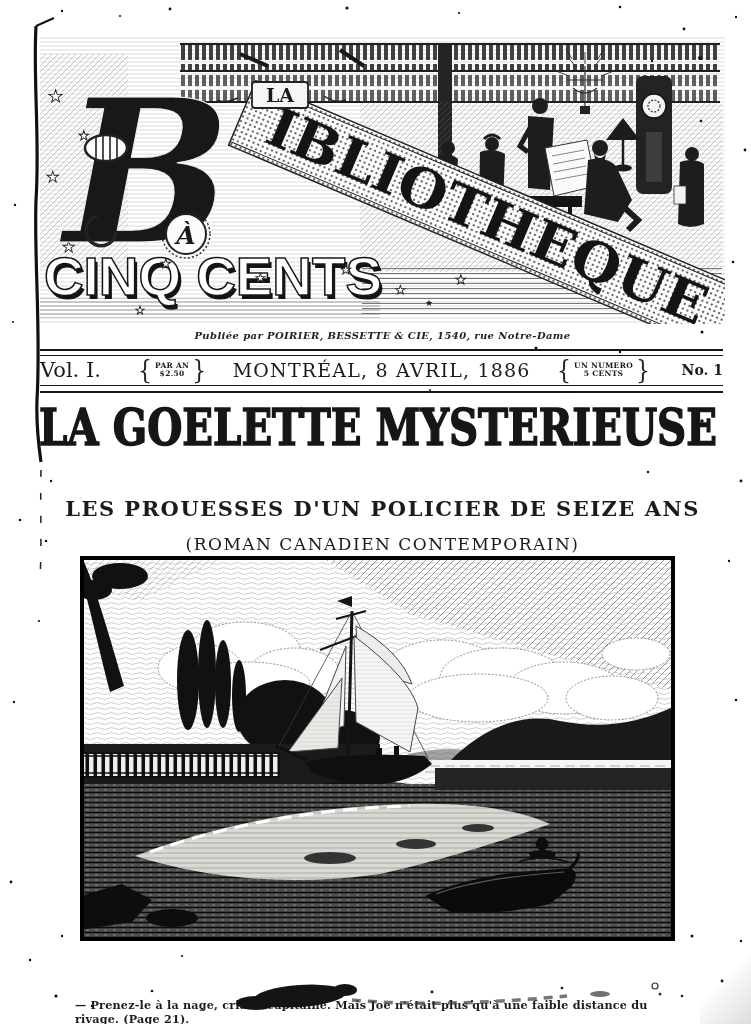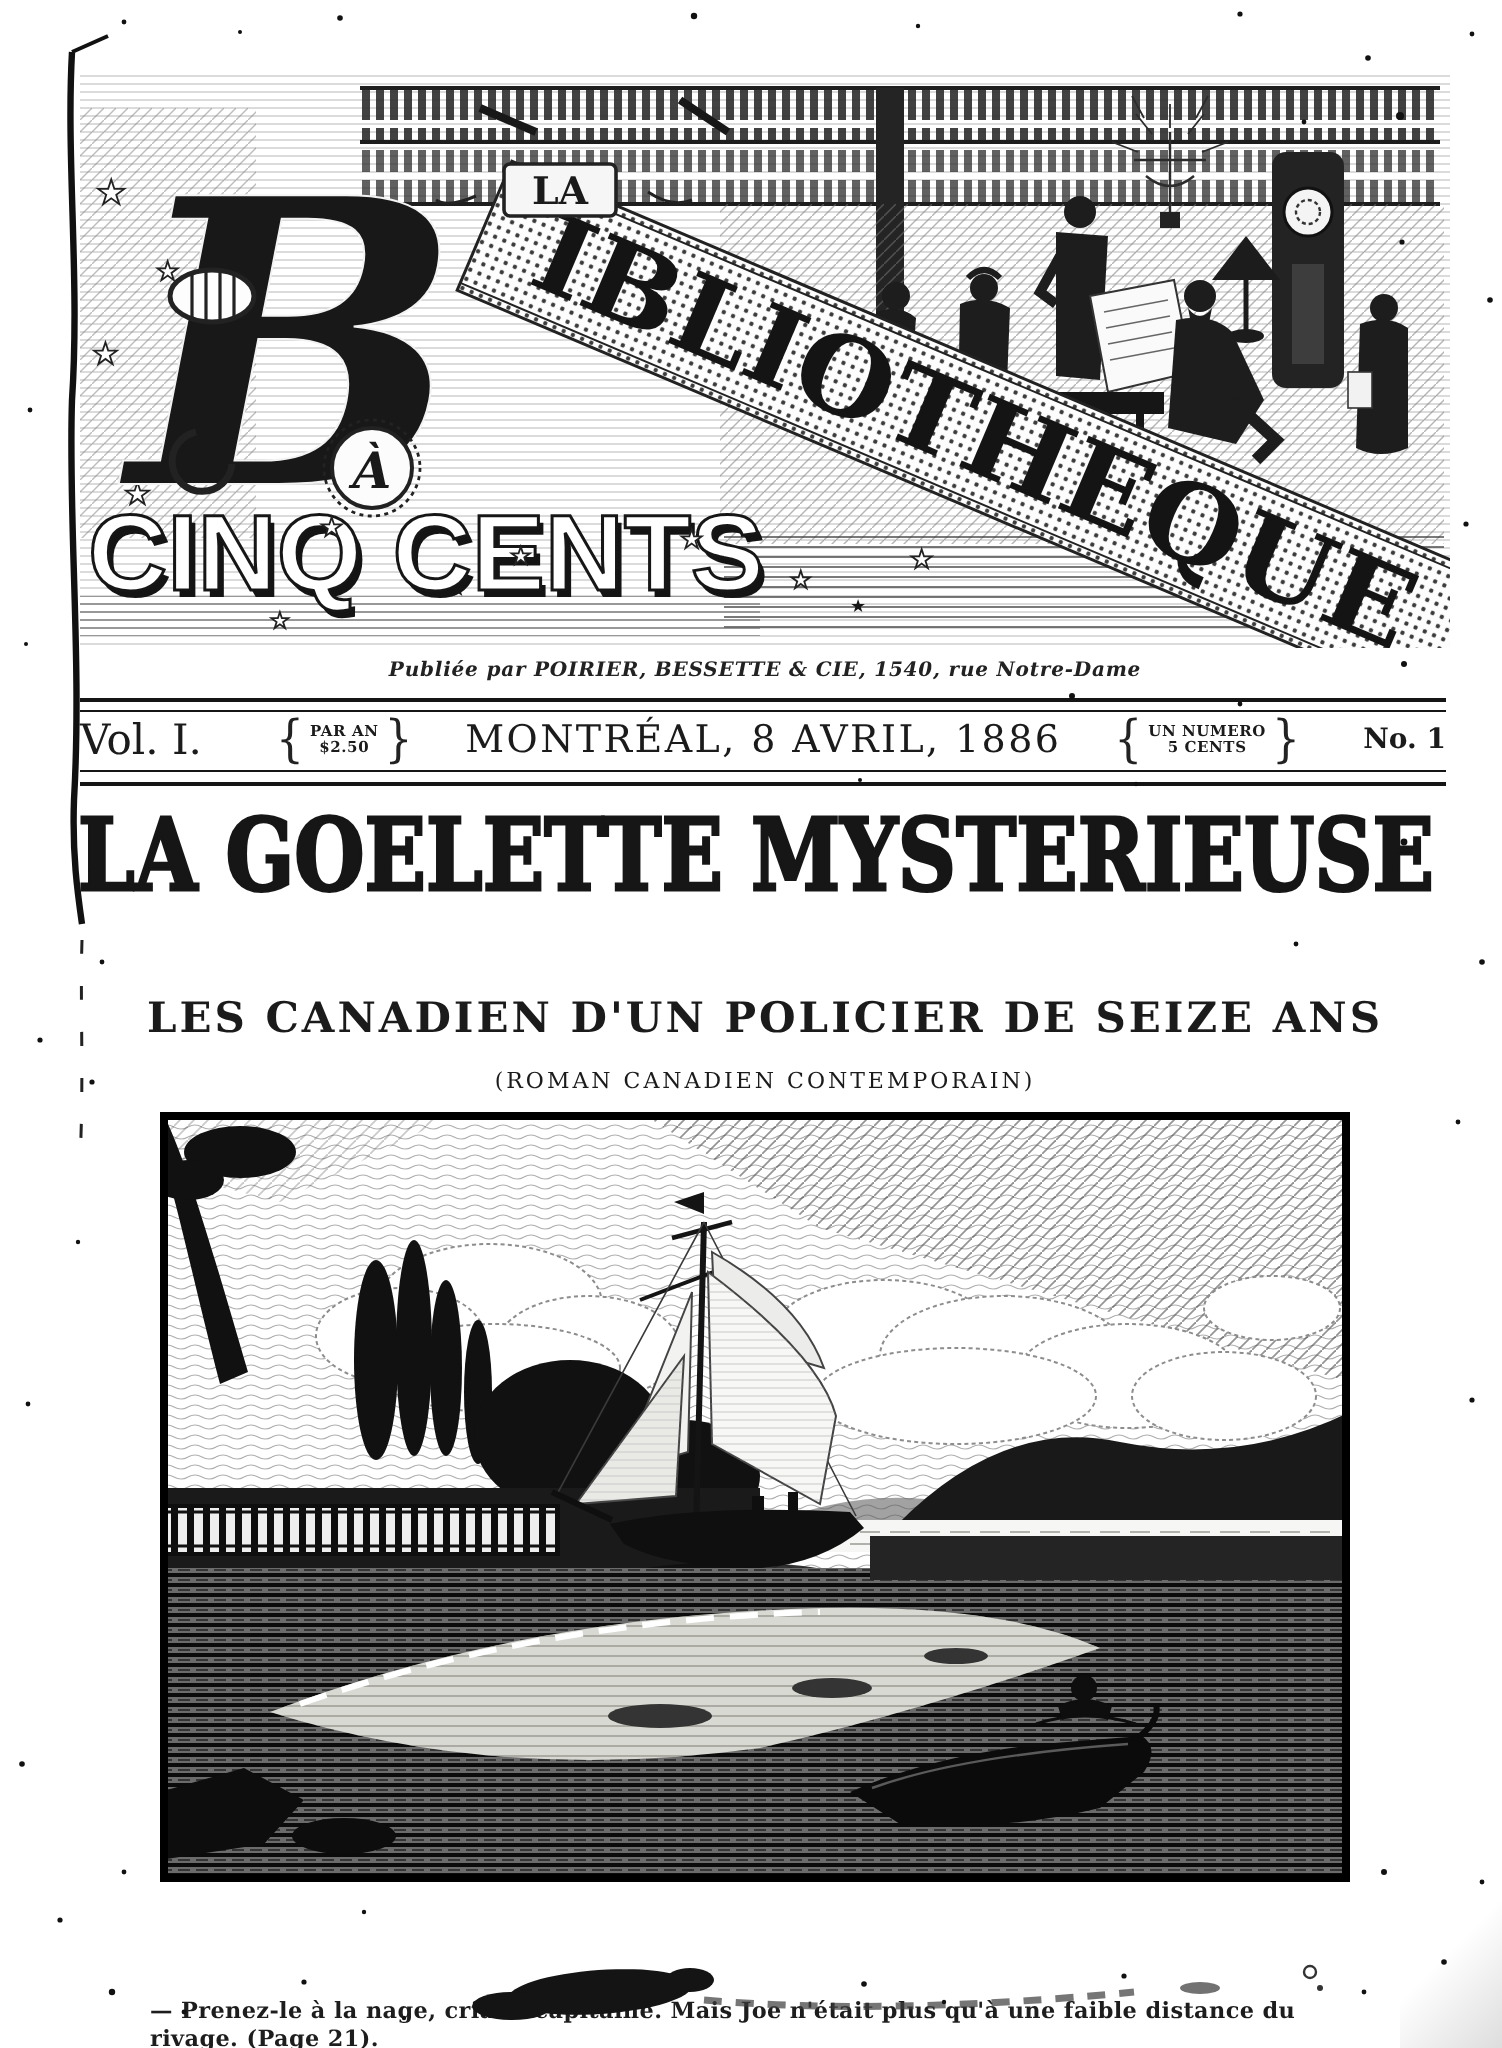--- a/index.html
+++ b/index.html
@@ -24,21 +24,21 @@
     text-align:center;letter-spacing:.3px;}
   .info-date{flex:1;text-align:center;font-size:19px;letter-spacing:1.2px;font-weight:500;}
   .info-issue{font-size:14px;font-weight:bold;width:70px;text-align:right;}
   .grp{display:flex;align-items:center;}
   
   .feature-title-wrap{top:394px;left:33px;width:690px;height:66px;}
   .connector{top:470px;left:40px;width:685px;text-align:center;font-size:14px;font-weight:bold;letter-spacing:2px;}
   .feature-subtitle{top:496px;left:40px;width:685px;text-align:center;
     font-size:21px;font-weight:bold;letter-spacing:1.5px;}
   .genre-note{top:534px;left:40px;width:685px;text-align:center;
-    font-size:11px;letter-spacing:1.5px;font-weight:500;}
+    font-size:17px;letter-spacing:1.5px;font-weight:500;}
   
   .illustration{top:556px;left:80px;width:595px;height:385px;}
   .caption{top:998px;left:75px;width:605px;text-align:left;
     font-size:11.2px;font-weight:700;letter-spacing:.2px;color:#1d1d1d;}
   .noise{top:0;left:0;width:751px;height:1024px;pointer-events:none;}
   .corner-shade{top:950px;left:700px;width:51px;height:74px;
     background:linear-gradient(135deg,transparent 40%,rgba(120,120,120,.25));}
 </style>
 </head>
 <body>
@@ -225,21 +225,21 @@
     </div>
     <div class="info-issue">No. 1</div>
   </div>
   <div class="abs rule bottom"></div>
 
   <div class="abs feature-title-wrap">
     <svg width="690" height="66" viewBox="0 0 690 66">
       <text x="345" y="51" text-anchor="middle" font-size="50" font-weight="bold" font-family="DejaVu Serif, serif" fill="#161616" stroke="#161616" stroke-width="1.6" textLength="678" lengthAdjust="spacingAndGlyphs">LA GOELETTE MYSTERIEUSE</text>
     </svg>
   </div>
-  <div class="abs feature-subtitle">LES CANADIEN D'UN POLICIER DE SEIZE ANS</div>
+  <div class="abs feature-subtitle">LES PROUESSES D'UN POLICIER DE SEIZE ANS</div>
   <div class="abs genre-note">(ROMAN CANADIEN CONTEMPORAIN)</div>
 
   <div class="abs illustration">
     <svg width="595" height="385" viewBox="0 0 595 385">
       <defs>
         <pattern id="i-sky" width="14" height="5" patternUnits="userSpaceOnUse">
           <path d="M0 2.5q3.5 -2 7 0t7 0" fill="none" stroke="#a0a0a0" stroke-width="0.6"></path>
         </pattern>
         <pattern id="i-skydiag" width="7" height="7" patternUnits="userSpaceOnUse">
           <path d="M0 7L7 0" stroke="#4d4d4d" stroke-width="0.9"></path>

